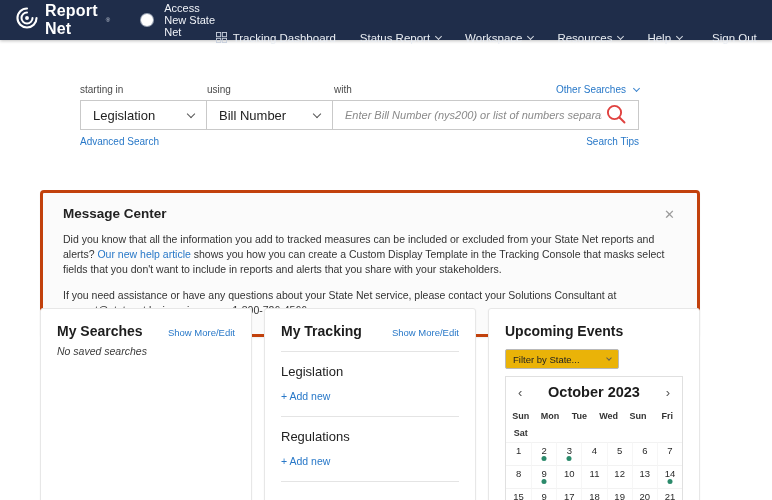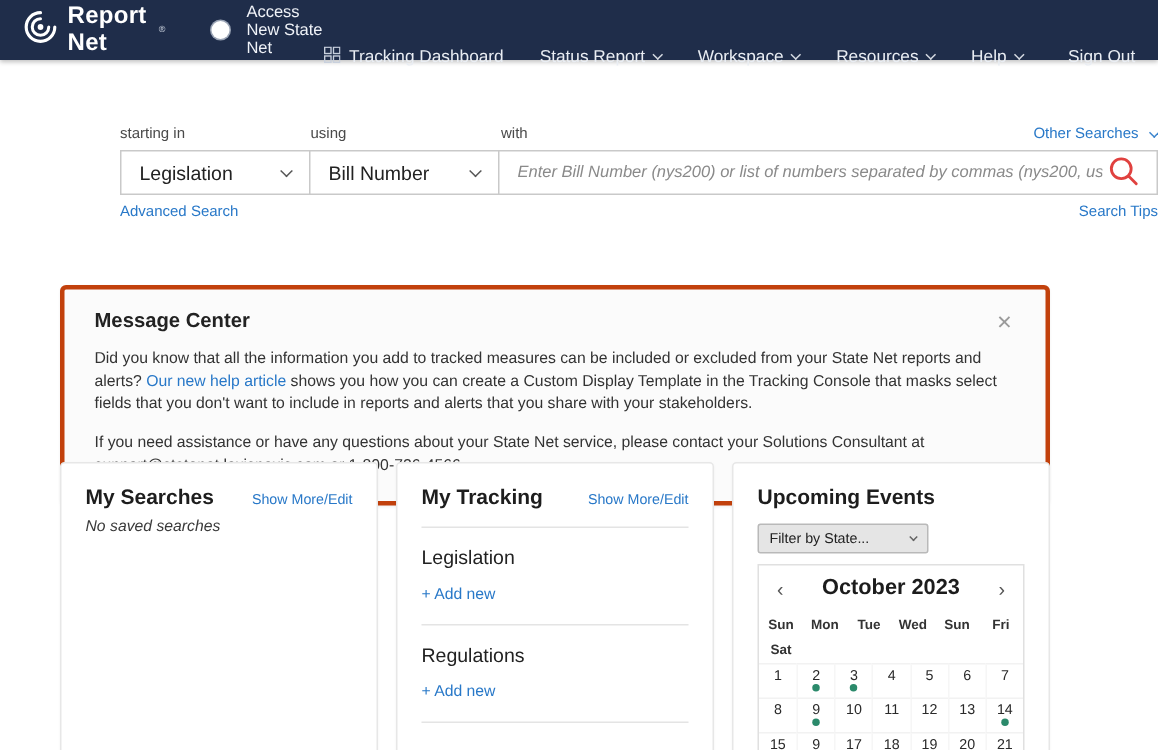--- a/index.html
+++ b/index.html
@@ -18,21 +18,21 @@
   .toggle .knob { position:absolute; left:1px; top:1px; width:12px; height:12px; border-radius:50%; background:#fff; }
   .toggle-label { color:#f0f3f8; font-size:11px; margin-left:10px; }
   .nav { margin-left:auto; display:flex; gap:24px;margin-top:36px; }
   .nav-item { display:flex; align-items:center; color:#e9edf3; font-size:11.5px; cursor:pointer; white-space:nowrap; }
   .chev { width:5px; height:5px; border-right:1.2px solid currentColor; border-bottom:1.2px solid currentColor;
           transform:rotate(45deg); display:inline-block; margin-left:6px; margin-bottom:3px; opacity:.9; }
   .grid-icon-svg { margin-right:6px; display:block; }
   .signout { margin-left:6px; }
 
   
-  .search-bar { position:absolute; left:80px; top:84px; width:692px; }
+  .search-bar { position:absolute; left:80px; top:84px; width:559px; }
   .labels-row { display:flex; font-size:10px; color:#4a4a4a; margin-bottom:5px; align-items:flex-end; }
   .lab-1 { width:127px; } .lab-2 { width:127px; } .lab-3 { flex:1; }
   .other-searches { color:#2878c8; font-size:10px; display:flex; align-items:center; cursor:pointer; }
   .other-searches .chev { border-color:#2878c8; margin-left:8px; }
   .fields-row { display:flex; }
   .sel-box { width:127px; height:30px; border:1px solid #c9c9c9; background:#fff; display:flex; align-items:center;
              justify-content:space-between; padding:0 12px; font-size:13px; color:#222; cursor:pointer; margin-right:-1px; }
   .sel-box .chev { border-color:#444; width:6px; height:6px; border-width:1.4px; }
   .search-input-wrap { flex:1; height:30px; border:1px solid #c9c9c9; background:#fff; display:flex; align-items:center; padding:0 8px 0 12px; }
   .search-input { flex:1; border:none; outline:none; font-size:11px; font-style:italic; color:#555; background:transparent;
@@ -58,21 +58,21 @@
           padding:14px 16px; height:240px; }
   .card-head { display:flex; justify-content:space-between; align-items:baseline; }
   .card-title { font-size:14px; font-weight:600; color:#1d1d1d; }
   .small-link { font-size:9.5px; color:#2878c8; cursor:pointer; }
   .empty-text { font-size:10.5px; font-style:italic; color:#3a3a3a; margin-top:6px; }
   .hr { border-top:1px solid #e4e4e4; margin:12px 0; }
   .trk-section-label { font-size:13px; color:#222; }
   .add-new { display:inline-block; font-size:10.5px; color:#2878c8; margin-top:11px; cursor:pointer; }
 
   
-  .filter-select { margin-top:10px; width:114px; height:20px; border:1px solid #b9b9b9; border-radius:2px; background:#e5e5e5;
+  .filter-select { margin-top:10px; width:114px; height:20px; border:1px solid #b9b9b9; border-radius:2px; background:#eab308;
                    display:flex; align-items:center; justify-content:space-between; padding:0 7px; font-size:9.5px; color:#222; cursor:pointer; }
   .filter-select .chev { border-color:#555; width:4px; height:4px; }
   .calendar { margin-top:7px; border:1px solid #e0e0e0; background:#fff; }
   .cal-head { display:flex; align-items:center; justify-content:space-between; padding:7px 10px 4px; }
   .cal-nav { color:#555; font-size:13px; cursor:pointer; line-height:1; padding:0 2px; }
   .cal-month { font-size:14.5px; font-weight:600; color:#1c1c1c; }
   .cal-weekdays { display:grid; grid-template-columns:repeat(6,1fr); padding-top:4px; }
   .cal-wd { font-size:9px; font-weight:600; text-align:center; color:#333; padding:3px 0 4px; }
   .cal-grid { display:grid; grid-template-columns:repeat(7,1fr); }
   .cal-day { height:23px; border-top:1px solid #f2f2f2; border-left:1px solid #f6f6f6; position:relative;

